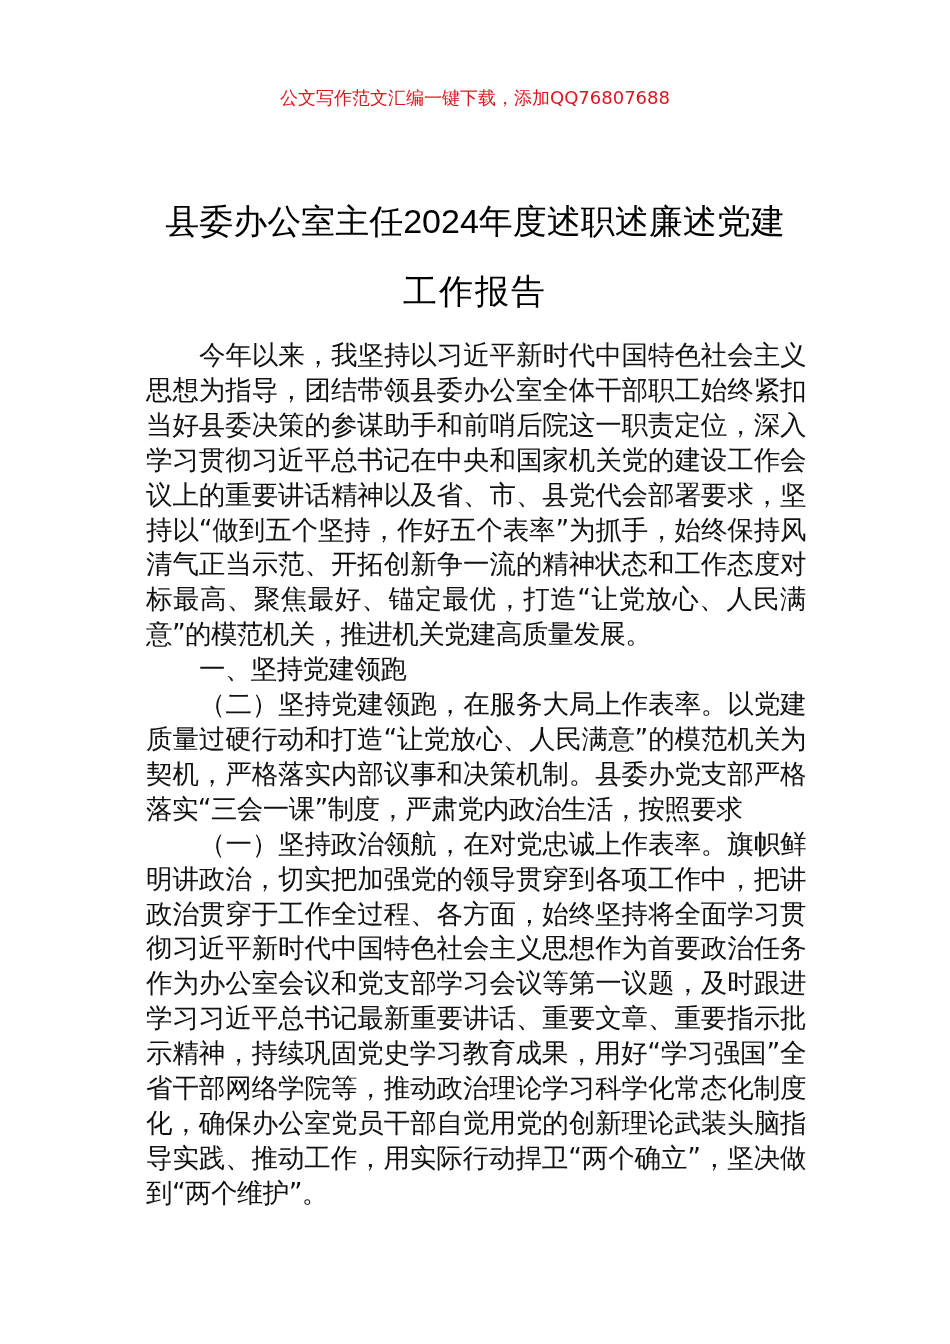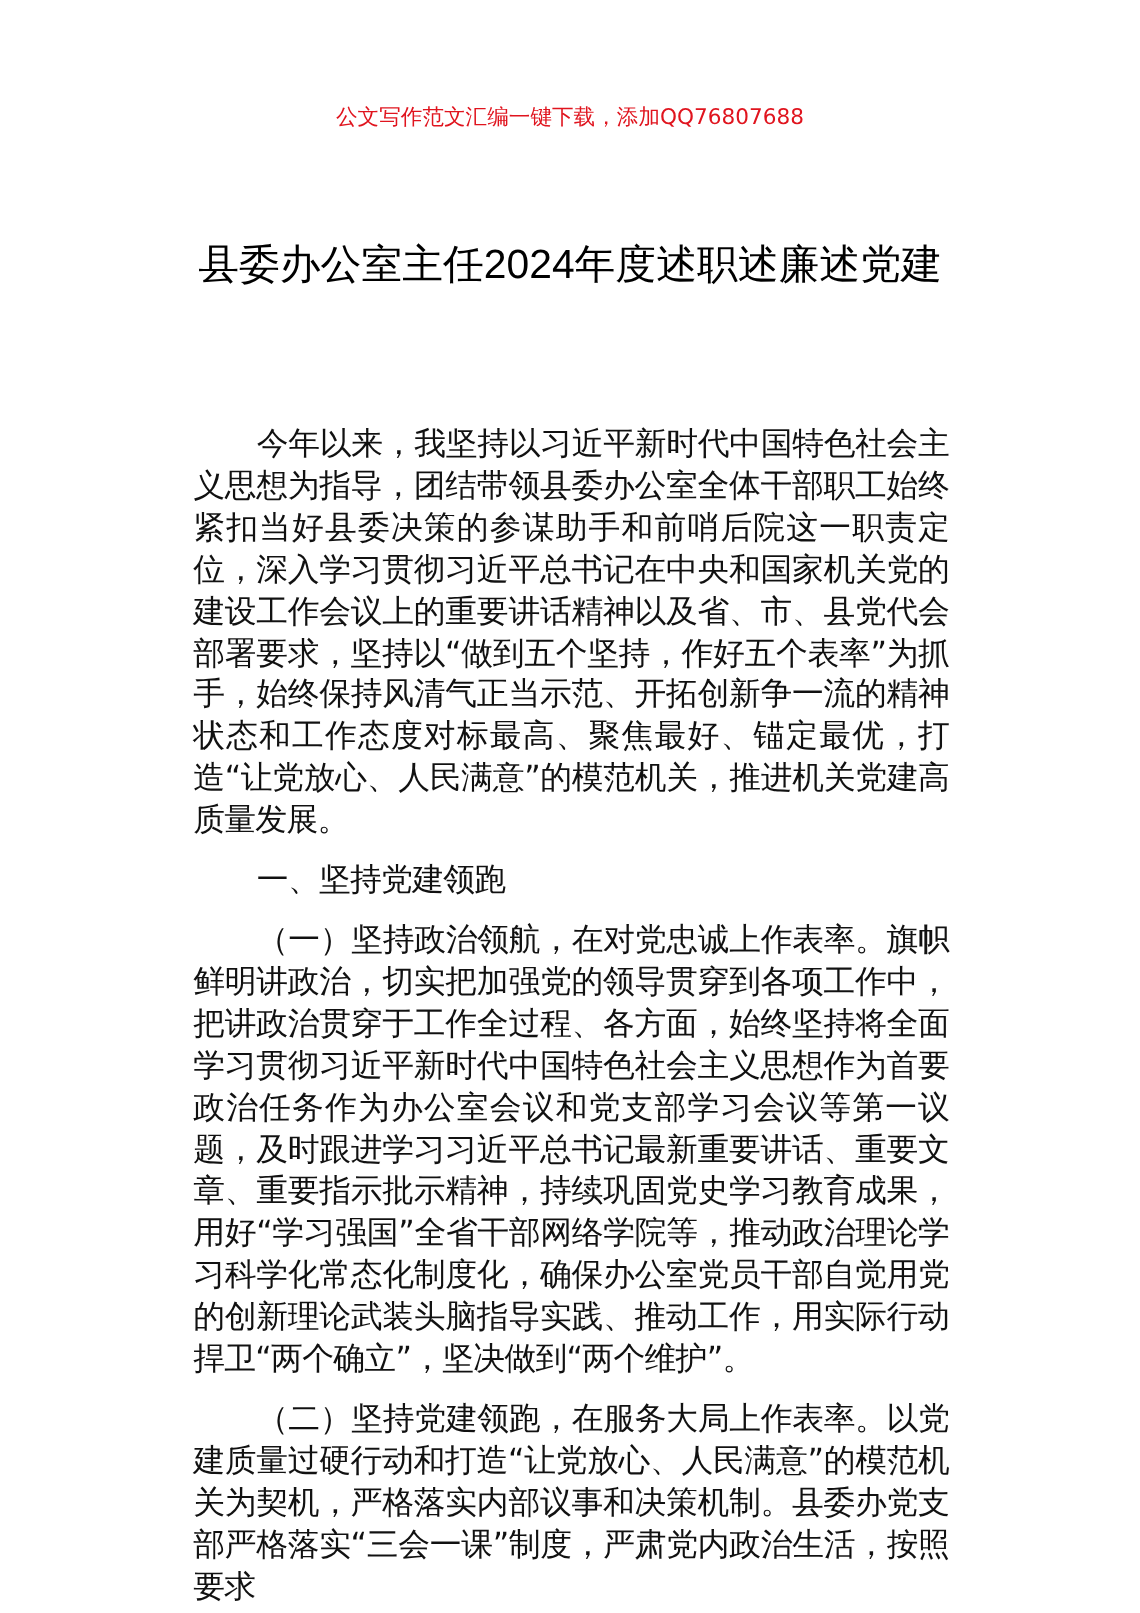--- a/index.html
+++ b/index.html
@@ -52,36 +52,37 @@
       left: 146px;
       top: 338px;
       width: 660px;
       font-size: 26.5px;
       line-height: 34.9px;
       text-align: justify;
       color: #111111;
       letter-spacing: -0.6px;
     }
     .body-text p {
-      margin: 15px;
+      margin: 0;
       text-indent: 2em;
     }
     .body-text p.heading {
       text-indent: 2em;
     }
   </style>
 </head>
 <body>
 
 <div class="page">
 
   <div class="watermark">公文写作范文汇编一键下载，添加QQ76807688</div>
 
   <h1 class="title l1">县委办公室主任2024年度述职述廉述党建</h1>
+  <h1 class="title l2">工作报告</h1>
 
   <div class="body-text">
     <p>今年以来，我坚持以习近平新时代中国特色社会主义思想为指导，团结带领县委办公室全体干部职工始终紧扣当好县委决策的参谋助手和前哨后院这一职责定位，深入学习贯彻习近平总书记在中央和国家机关党的建设工作会议上的重要讲话精神以及省、市、县党代会部署要求，坚持以“做到五个坚持，作好五个表率”为抓手，始终保持风清气正当示范、开拓创新争一流的精神状态和工作态度对标最高、聚焦最好、锚定最优，打造“让党放心、人民满意”的模范机关，推进机关党建高质量发展。</p>
     <p class="heading">一、坚持党建领跑</p>
+    <p>（二）坚持党建领跑，在服务大局上作表率。以党建质量过硬行动和打造“让党放心、人民满意”的模范机关为契机，严格落实内部议事和决策机制。县委办党支部严格落实“三会一课”制度，严肃党内政治生活，按照要求</p>
     <p>（一）坚持政治领航，在对党忠诚上作表率。旗帜鲜明讲政治，切实把加强党的领导贯穿到各项工作中，把讲政治贯穿于工作全过程、各方面，始终坚持将全面学习贯彻习近平新时代中国特色社会主义思想作为首要政治任务作为办公室会议和党支部学习会议等第一议题，及时跟进学习习近平总书记最新重要讲话、重要文章、重要指示批示精神，持续巩固党史学习教育成果，用好“学习强国”全省干部网络学院等，推动政治理论学习科学化常态化制度化，确保办公室党员干部自觉用党的创新理论武装头脑指导实践、推动工作，用实际行动捍卫“两个确立”，坚决做到“两个维护”。</p>
-    <p>（二）坚持党建领跑，在服务大局上作表率。以党建质量过硬行动和打造“让党放心、人民满意”的模范机关为契机，严格落实内部议事和决策机制。县委办党支部严格落实“三会一课”制度，严肃党内政治生活，按照要求</p>
   </div>
 
 </div>
 
 </body></html>

